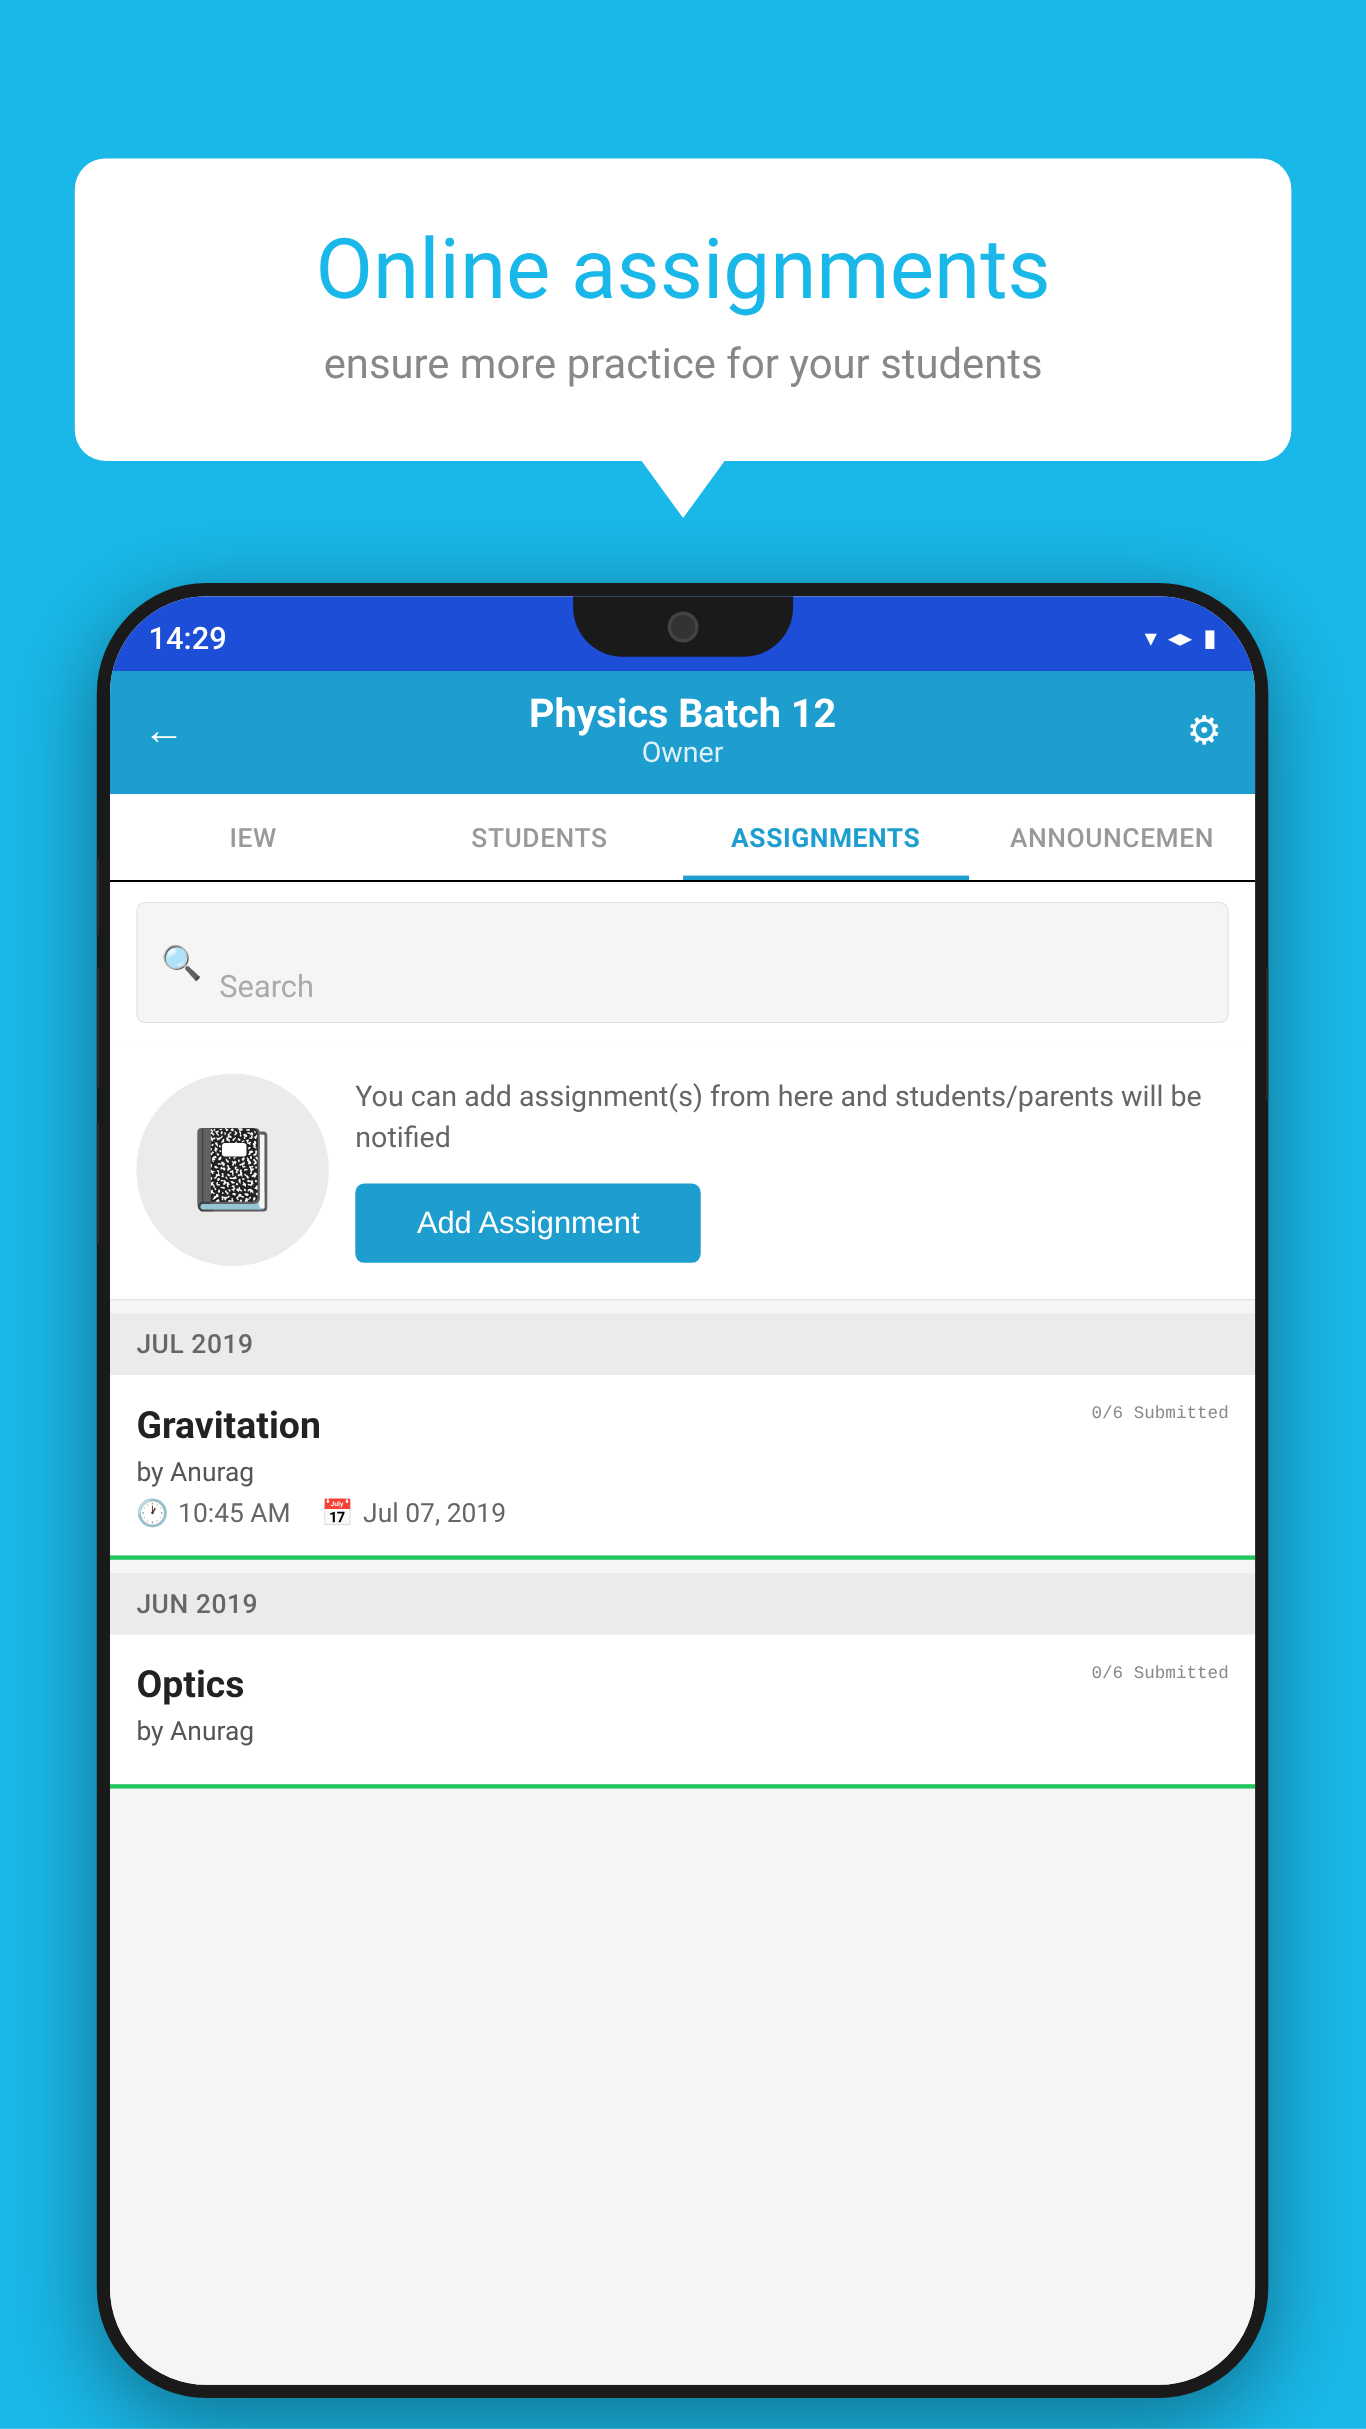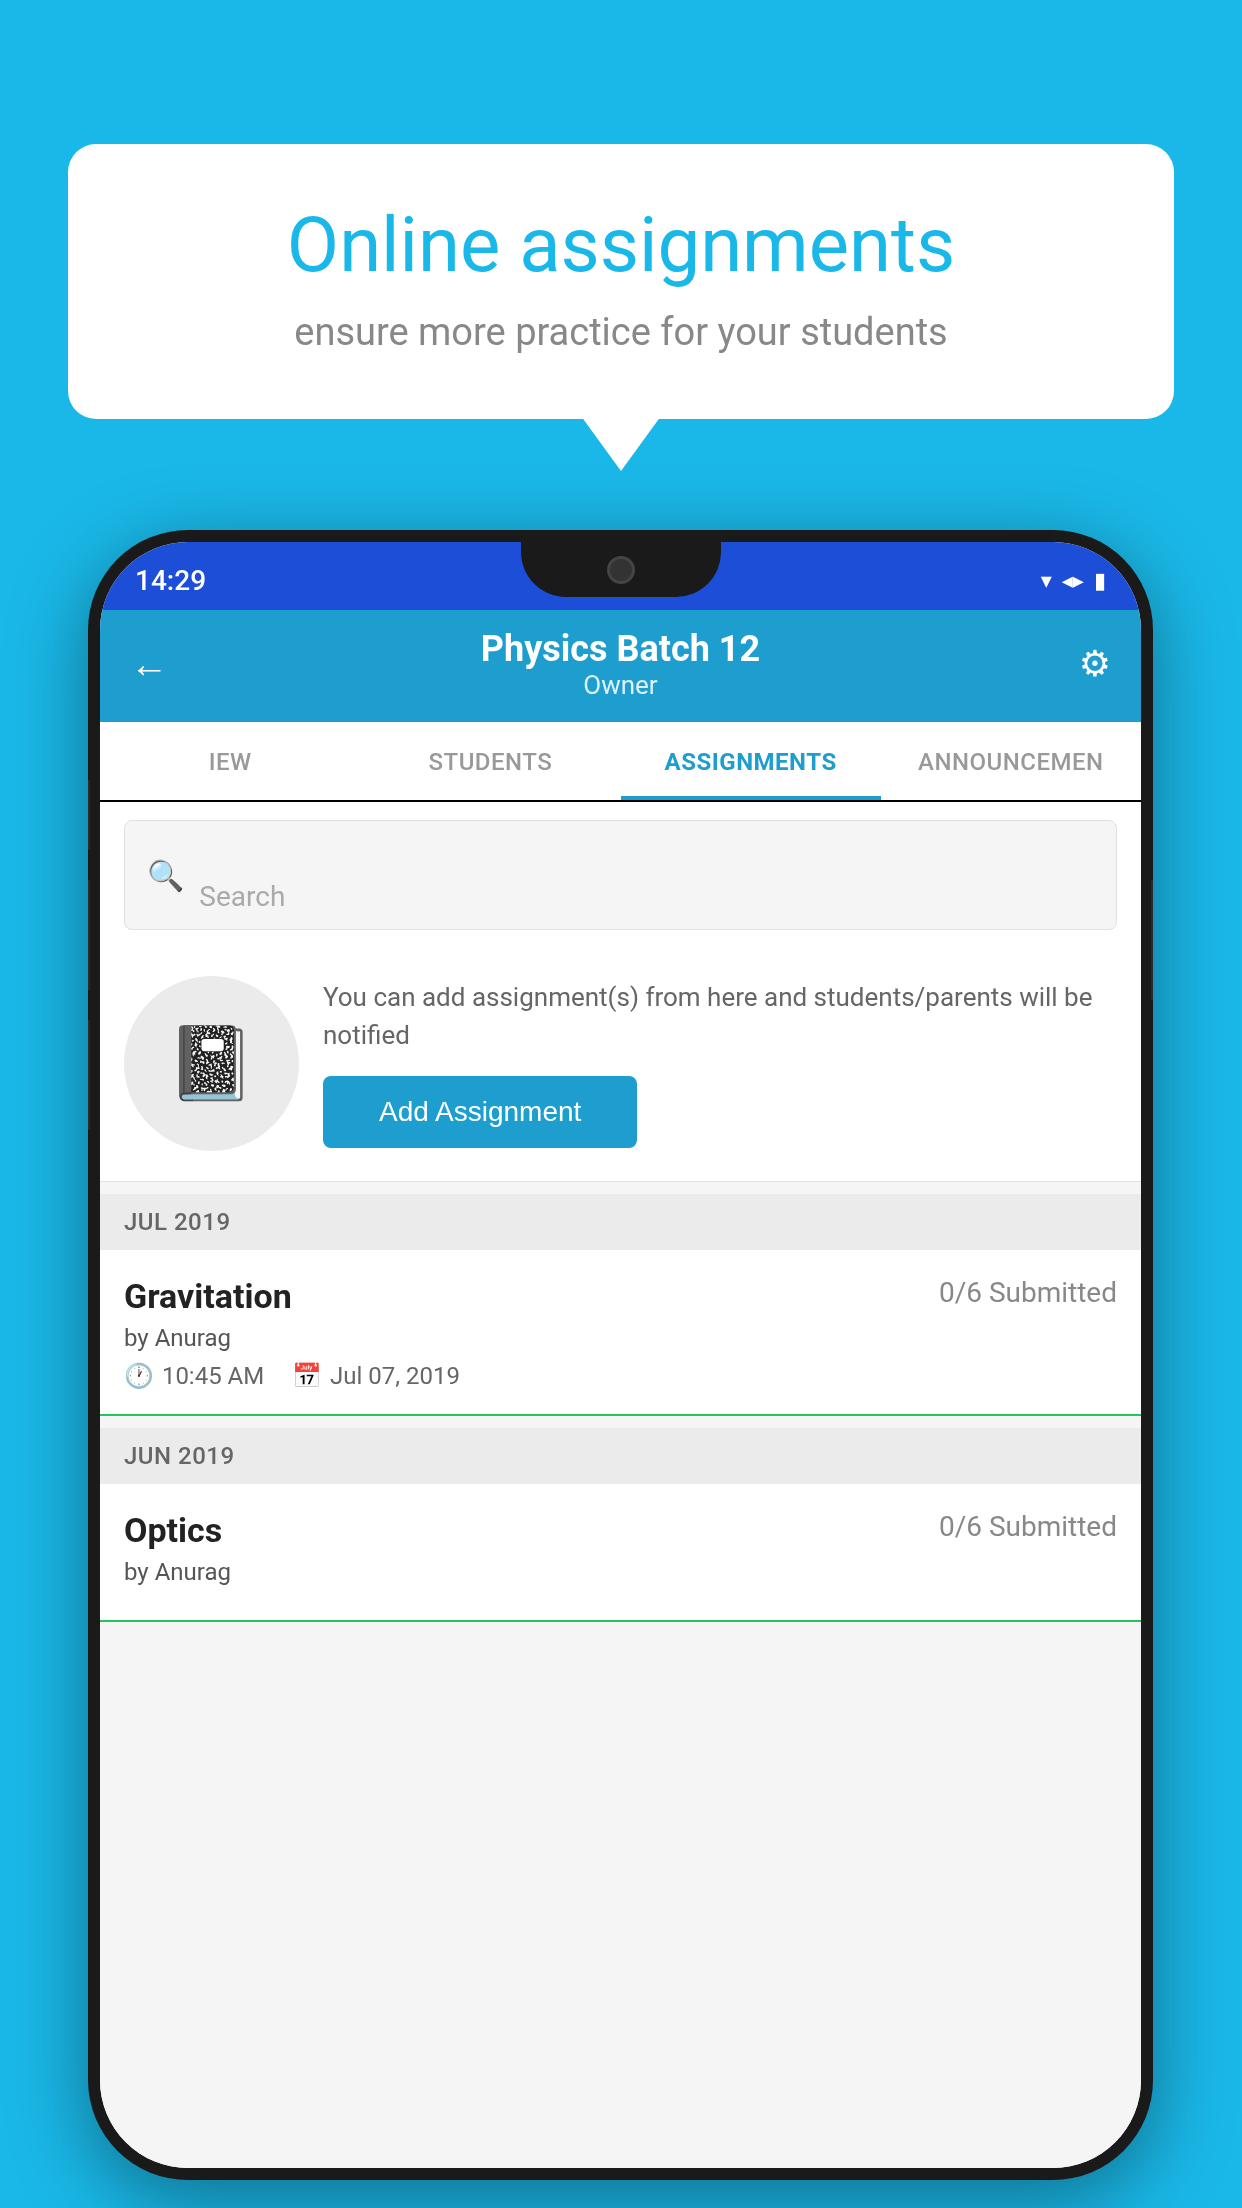--- a/index.html
+++ b/index.html
@@ -287,39 +287,40 @@
       color: #666;
       font-size: 24px;
       font-weight: 500;
       letter-spacing: 0.5px;
     }
 
     
     .assignment-item {
       background: white;
       padding: 26px 24px 24px;
-      border-bottom: 2px solid #22c55e;
+      border-bottom: 4px solid #22c55e;
     }
 
     .assignment-top-row {
       display: flex;
       justify-content: space-between;
       align-items: flex-start;
       margin-bottom: 8px;
     }
 
     .assignment-name {
       font-size: 34px;
       font-weight: 700;
       color: #222;
     }
 
     .assignment-submitted {
-      font-size: 28px;
+      font-size: 16px;
       color: #888;
+      font-family: Liberation Mono, monospace;
     }
 
     .assignment-by {
       font-size: 24px;
       color: #555;
       margin-bottom: 10px;
     }
 
     .assignment-meta {
       display: flex;

